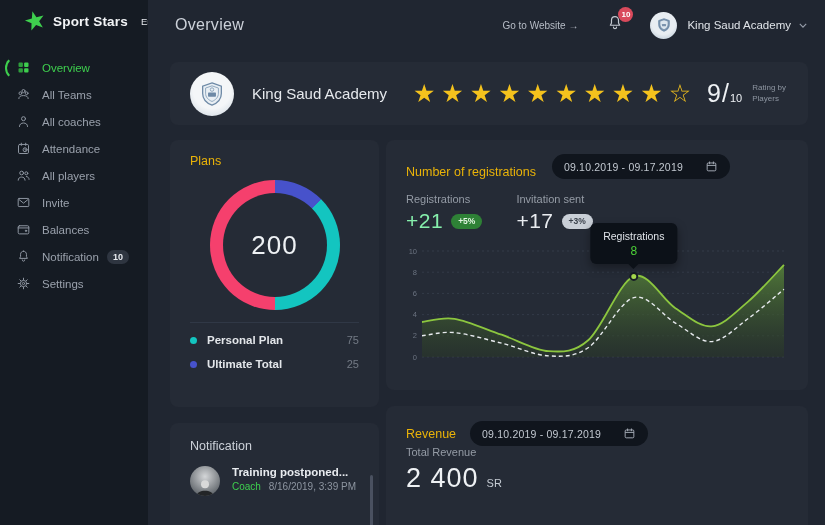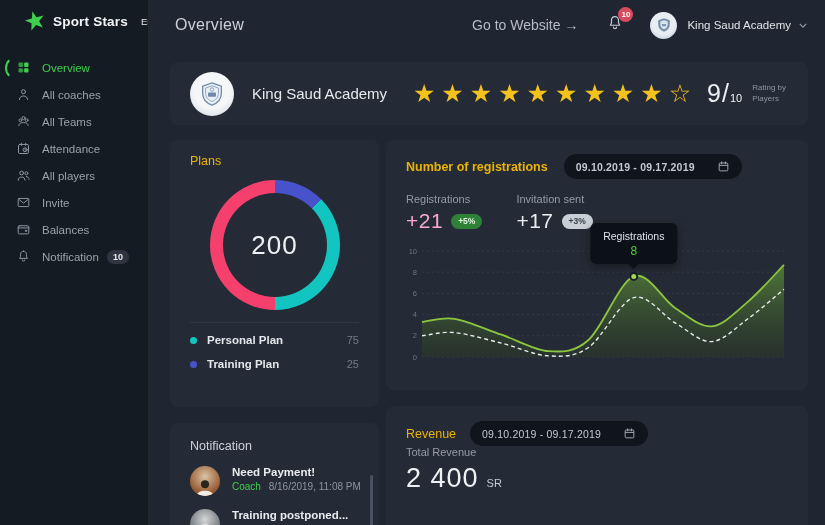--- a/index.html
+++ b/index.html
@@ -22,21 +22,21 @@
   .menu-item.active { color:#3ecf4e; }
   .menu-item.active svg { stroke:#3ecf4e; }
   .active-arc { position:absolute; left:5px; top:50%; width:24px; height:24px; margin-top:-12px; border:2px solid transparent; border-left-color:#3ecf4e; border-radius:50%; }
   .mi-badge { margin-left:8px; background:#2e3540; color:#e8ebef; font-size:9px; font-weight:bold; padding:2px 6px; border-radius:8px; }
 
   
   .main { flex:1; background:#202631; display:flex; flex-direction:column; }
   .topbar { height:50px; display:flex; align-items:center; padding:0 18px 0 27px; flex-shrink:0; }
   .page-title { font-size:16px; font-weight:500; color:#ccd1d9; letter-spacing:.3px; }
   .topbar-right { margin-left:auto; display:flex; align-items:center; }
-  .website-link { font-size:14px; color:#b6bcc6; cursor:pointer; white-space:nowrap;text-align:right; }
+  .website-link { font-size:10px; color:#b6bcc6; cursor:pointer; white-space:nowrap;text-align:right; }
   .bell-wrap { position:relative; margin-left:28px; cursor:pointer; }
   .bell-badge { position:absolute; top:-7px; right:-9px; background:#d94a5c; color:#fff; font-size:8px; font-weight:bold; min-width:15px; height:15px; border-radius:8px; display:flex; align-items:center; justify-content:center; padding:0 3px; }
   .account { display:flex; align-items:center; margin-left:26px; cursor:pointer; }
   .avatar-sm { width:27px; height:27px; border-radius:50%; background:radial-gradient(circle at 50% 40%, #e8edf2 55%, #aebfce 100%); display:flex; align-items:center; justify-content:center; overflow:hidden; }
   .account-name { font-size:11.5px; color:#dfe3e8; margin:0 8px 0 10px; white-space:nowrap; }
 
   .content { padding:12px 17px 0 22px; flex:1; overflow:hidden; }
   .card { background:#252b36; border-radius:8px; }
 
   
@@ -79,28 +79,28 @@
   .n-avatar.cool { background:radial-gradient(circle at 50% 35%, #d4d6d8 0%, #6d7277 70%, #46494d 100%); }
   .n-avatar svg { position:absolute; bottom:-2px; left:50%; transform:translateX(-50%); }
   .n-title { font-size:11.5px; font-weight:bold; color:#e8ebef; }
   .n-meta { margin-top:3px; font-size:10px; }
   .n-author { color:#3ecf4e; }
   .n-time { color:#8d95a0; margin-left:5px; }
   .notif-scrollbar { position:absolute; right:6px; top:52px; width:3px; height:72px; border-radius:2px; background:#4a5160; cursor:pointer; }
 
   
   .reg { height:250px; padding:14px 20px 0; }
-  .reg-head { display:flex; align-items:center;font-weight:bold; }
+  .reg-head { display:flex; align-items:flex-end; }
   .date-pill { margin-left:16px; background:#10151d; border-radius:13px; height:25px; display:flex; align-items:center; padding:0 12px; gap:22px; cursor:pointer; }
   .date-pill .date-text { font-size:10.5px; color:#c2c8d0; letter-spacing:.2px; white-space:nowrap; }
   .stats-row { display:flex; margin-top:14px; gap:34px; }
   .stat-label { font-size:11px; color:#959ca6; }
   .stat-value-row { display:flex; align-items:center; margin-top:4px; }
   .stat-value { font-size:21px; font-weight:400; letter-spacing:.5px; }
-  .stat-value.green { color:#f9a8d4; }
+  .stat-value.green { color:#86efac; }
   .stat-value.white { color:#e8ebef; }
   .stat-badge { margin-left:8px; font-size:8.5px; font-weight:bold; padding:2.5px 7px; border-radius:9px; }
   .stat-badge.green { background:#2e8136; color:#e4f6e4; }
   .stat-badge.gray { background:#c9cfd7; color:#3a414b; }
   .chart-wrap { position:relative; margin-top:12px; height:120px; }
   .chart-wrap svg { display:block; width:100%; height:120px; overflow:visible; }
   .tooltip { position:absolute; transform:translateX(-50%); background:#0c1118; border-radius:6px; padding:7px 13px 6px; text-align:center; white-space:nowrap; box-shadow:0 4px 10px rgba(0,0,0,.35); }
   .tooltip:after { content:""; position:absolute; left:50%; bottom:-5px; margin-left:-5px; border-left:5px solid transparent; border-right:5px solid transparent; border-top:5px solid #0c1118; }
   .tooltip-label { font-size:10.5px; color:#dfe3e8; }
   .tooltip-value { font-size:12px; margin-top:2px; color:#4cd137; }
@@ -141,36 +141,36 @@
             <rect x="13" y="4" width="7" height="7" rx="1.5" fill="#3ecf4e" stroke="none"></rect>
             <rect x="4" y="13" width="7" height="7" rx="1.5" fill="#2e9e3c" stroke="none"></rect>
             <rect x="13" y="13" width="7" height="7" rx="1.5" fill="#3ecf4e" stroke="none"></rect>
           </svg>
         </span>
         <span>Overview</span>
       </div>
       <div class="menu-item">
         <span class="mi-icon">
           <svg width="15" height="15" viewBox="0 0 24 24">
-              <circle cx="12" cy="7.5" r="3.2"></circle>
-              <path d="M5.5 20c0-3.6 2.8-5.6 6.5-5.6s6.5 2 6.5 5.6"></path>
-            </svg>
-        </span>
-        <span>All coaches</span>
-      </div>
-      <div class="menu-item">
-        <span class="mi-icon">
-          <svg width="15" height="15" viewBox="0 0 24 24">
               <circle cx="12" cy="6.5" r="2.5"></circle>
               <circle cx="7" cy="10" r="2.2"></circle>
               <circle cx="17" cy="10" r="2.2"></circle>
               <path d="M4.5 18.5c0-3.2 3.2-4.8 7.5-4.8s7.5 1.6 7.5 4.8"></path>
             </svg>
         </span>
         <span>All Teams</span>
+      </div>
+      <div class="menu-item">
+        <span class="mi-icon">
+          <svg width="15" height="15" viewBox="0 0 24 24">
+              <circle cx="12" cy="7.5" r="3.2"></circle>
+              <path d="M5.5 20c0-3.6 2.8-5.6 6.5-5.6s6.5 2 6.5 5.6"></path>
+            </svg>
+        </span>
+        <span>All coaches</span>
       </div>
       <div class="menu-item">
         <span class="mi-icon">
           <svg width="15" height="15" viewBox="0 0 24 24">
               <rect x="4" y="5.5" width="16" height="14.5" rx="2"></rect>
               <line x1="8.5" y1="3.5" x2="8.5" y2="7"></line>
               <line x1="15.5" y1="3.5" x2="15.5" y2="7"></line>
               <circle cx="14.5" cy="14" r="3.2"></circle>
               <polyline points="14.5,12.6 14.5,14.2 15.7,14.8"></polyline>
             </svg>
@@ -209,20 +209,37 @@
       </div>
       <div class="menu-item">
         <span class="mi-icon">
           <svg width="15" height="15" viewBox="0 0 24 24">
               <path d="M12 3.5c-2.8 0-4.7 2.2-4.7 5v3.6L5.8 15h12.4l-1.5-2.9V8.5c0-2.8-1.9-5-4.7-5z"></path>
               <path d="M10 17.5a2 2 0 0 0 4 0"></path>
             </svg>
         </span>
         <span>Notification</span>
         <span class="mi-badge">10</span>
+      </div>
+      <div class="menu-item">
+        <span class="mi-icon">
+          <svg width="15" height="15" viewBox="0 0 24 24">
+              <circle cx="12" cy="12" r="5"></circle>
+              <circle cx="12" cy="12" r="1.8"></circle>
+              <line x1="12" y1="3.5" x2="12" y2="6"></line>
+              <line x1="12" y1="18" x2="12" y2="20.5"></line>
+              <line x1="3.5" y1="12" x2="6" y2="12"></line>
+              <line x1="18" y1="12" x2="20.5" y2="12"></line>
+              <line x1="6" y1="6" x2="7.8" y2="7.8"></line>
+              <line x1="16.2" y1="16.2" x2="18" y2="18"></line>
+              <line x1="18" y1="6" x2="16.2" y2="7.8"></line>
+              <line x1="7.8" y1="16.2" x2="6" y2="18"></line>
+            </svg>
+        </span>
+        <span>Settings</span>
       </div>
     </nav>
   </aside>
 
   <div class="main">
     <header class="topbar">
       <span class="page-title">Overview</span>
       <div class="topbar-right">
         <span class="website-link">Go to Website →</span>
         <span class="bell-wrap">
@@ -296,43 +313,28 @@
             </div>
             <div class="plans-divider"></div>
             <div class="legend">
               <div class="legend-row">
                 <span class="legend-dot" style="background: rgb(19, 197, 192);"></span>
                 <span class="legend-label">Personal Plan</span>
                 <span class="legend-value">75</span>
               </div>
               <div class="legend-row">
                 <span class="legend-dot" style="background: rgb(71, 82, 203);"></span>
-                <span class="legend-label">Training Plan</span>
+                <span class="legend-label">Ultimate Total</span>
                 <span class="legend-value">25</span>
               </div>
             </div>
           </div>
 
           <div class="card notif">
             <div class="notif-title">Notification</div>
-            <div class="notif-item">
-              <span class="n-avatar warm">
-                <svg width="22" height="20" viewBox="0 0 24 22">
-                    <circle cx="12" cy="7" r="4.4" fill="#2b241d"></circle>
-                    <path d="M2 22c0-5.2 4.4-8 10-8s10 2.8 10 8z" fill="#f0ece4"></path>
-                  </svg>
-              </span>
-              <div>
-                <div class="n-title">Need Payment!</div>
-                <div class="n-meta">
-                  <span class="n-author">Coach</span>
-                  <span class="n-time">8/16/2019, 11:08 PM</span>
-                </div>
-              </div>
-            </div>
             <div class="notif-item">
               <span class="n-avatar cool">
                 <svg width="22" height="20" viewBox="0 0 24 22">
                     <circle cx="12" cy="7" r="4.4" fill="#d9d9d9"></circle>
                     <path d="M2 22c0-5.2 4.4-8 10-8s10 2.8 10 8z" fill="#232527"></path>
                   </svg>
               </span>
               <div>
                 <div class="n-title">Training postponed...</div>
                 <div class="n-meta">

